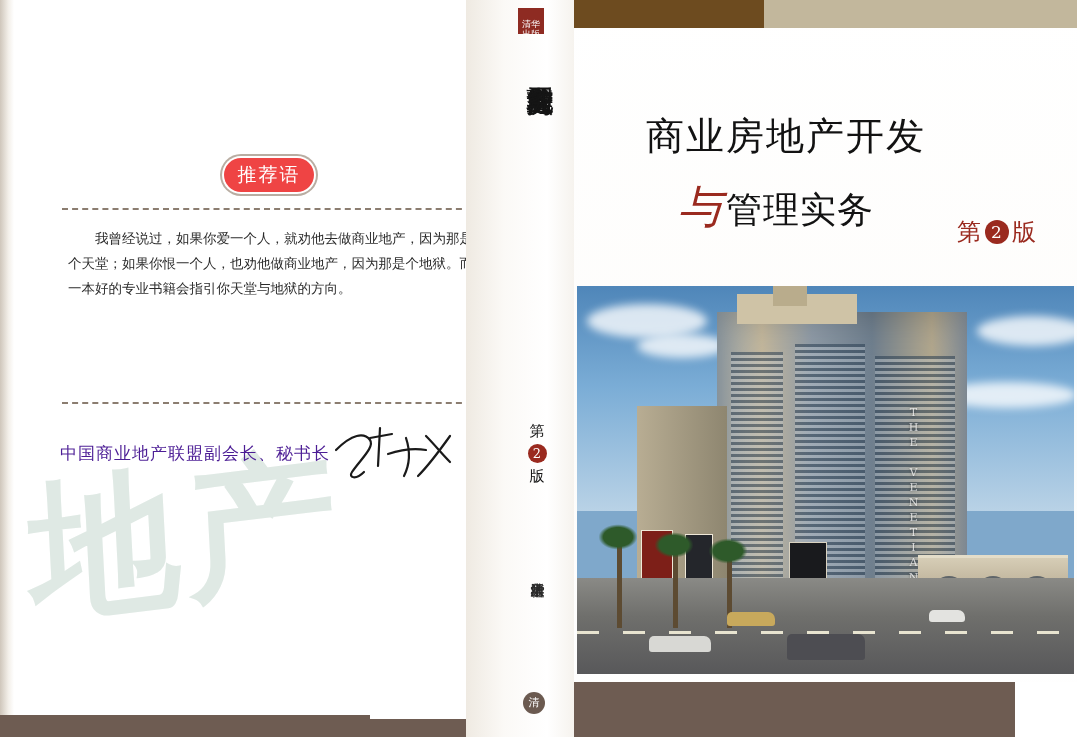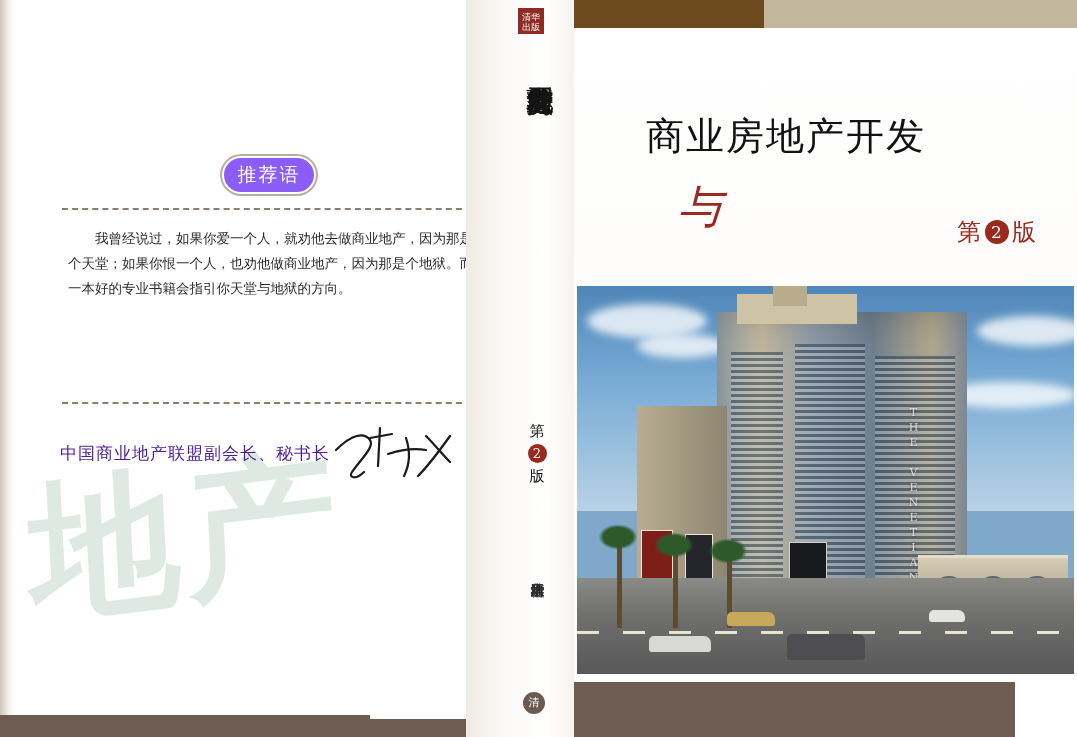--- a/index.html
+++ b/index.html
@@ -60,21 +60,21 @@
     white-space: nowrap;
     user-select: none;
   }
 
   
   #rec-badge {
     position: absolute;
     left: 224px; top: 158px;
     width: 90px; height: 34px;
     border-radius: 17px;
-    background: #8b5cf6;
+    background: #ef4444;
     box-shadow: 0 0 0 2px #ffffff, 0 0 0 4px #b9ada2;
     color: #ffffff;
     font-family: "DejaVu Serif", serif;
     font-size: 19px;
     letter-spacing: 2px;
     display: flex;
     align-items: center;
     justify-content: center;
   }
 
@@ -129,21 +129,21 @@
   #spine-top-logo {
     position: absolute;
     left: 52px; top: 8px;
     width: 26px; height: 26px;
     background: #8e2b22;
     color: #ffffff;
     font-family: "DejaVu Serif", serif;
     font-size: 9px;
     line-height: 10px;
     text-align: center;
-    padding-top: 4px;
+    padding-top: 11px;
     box-sizing: border-box;
   }
   #spine-title {
     position: absolute;
     left: 50px; top: 66px;
     width: 40px;
     font-family: "DejaVu Serif", serif;
     font-size: 27px;
     line-height: 31px;
     letter-spacing: 0;
@@ -477,20 +477,21 @@
   </div>
 
   <div id="front-cover">
     <div id="front-top-dark"></div>
     <div id="front-top-tan"></div>
 
     <div id="front-title-main">商业房地产开发</div>
 
     <div id="front-title-sub-wrap">
       <span id="front-title-yu">与</span>
+      <span id="front-title-sub">管理实务</span>
     </div>
 
     <div id="front-edition">
       <span>第</span>
       <span class="num">2</span>
       <span>版</span>
     </div>
 
 
     <div id="photo">

